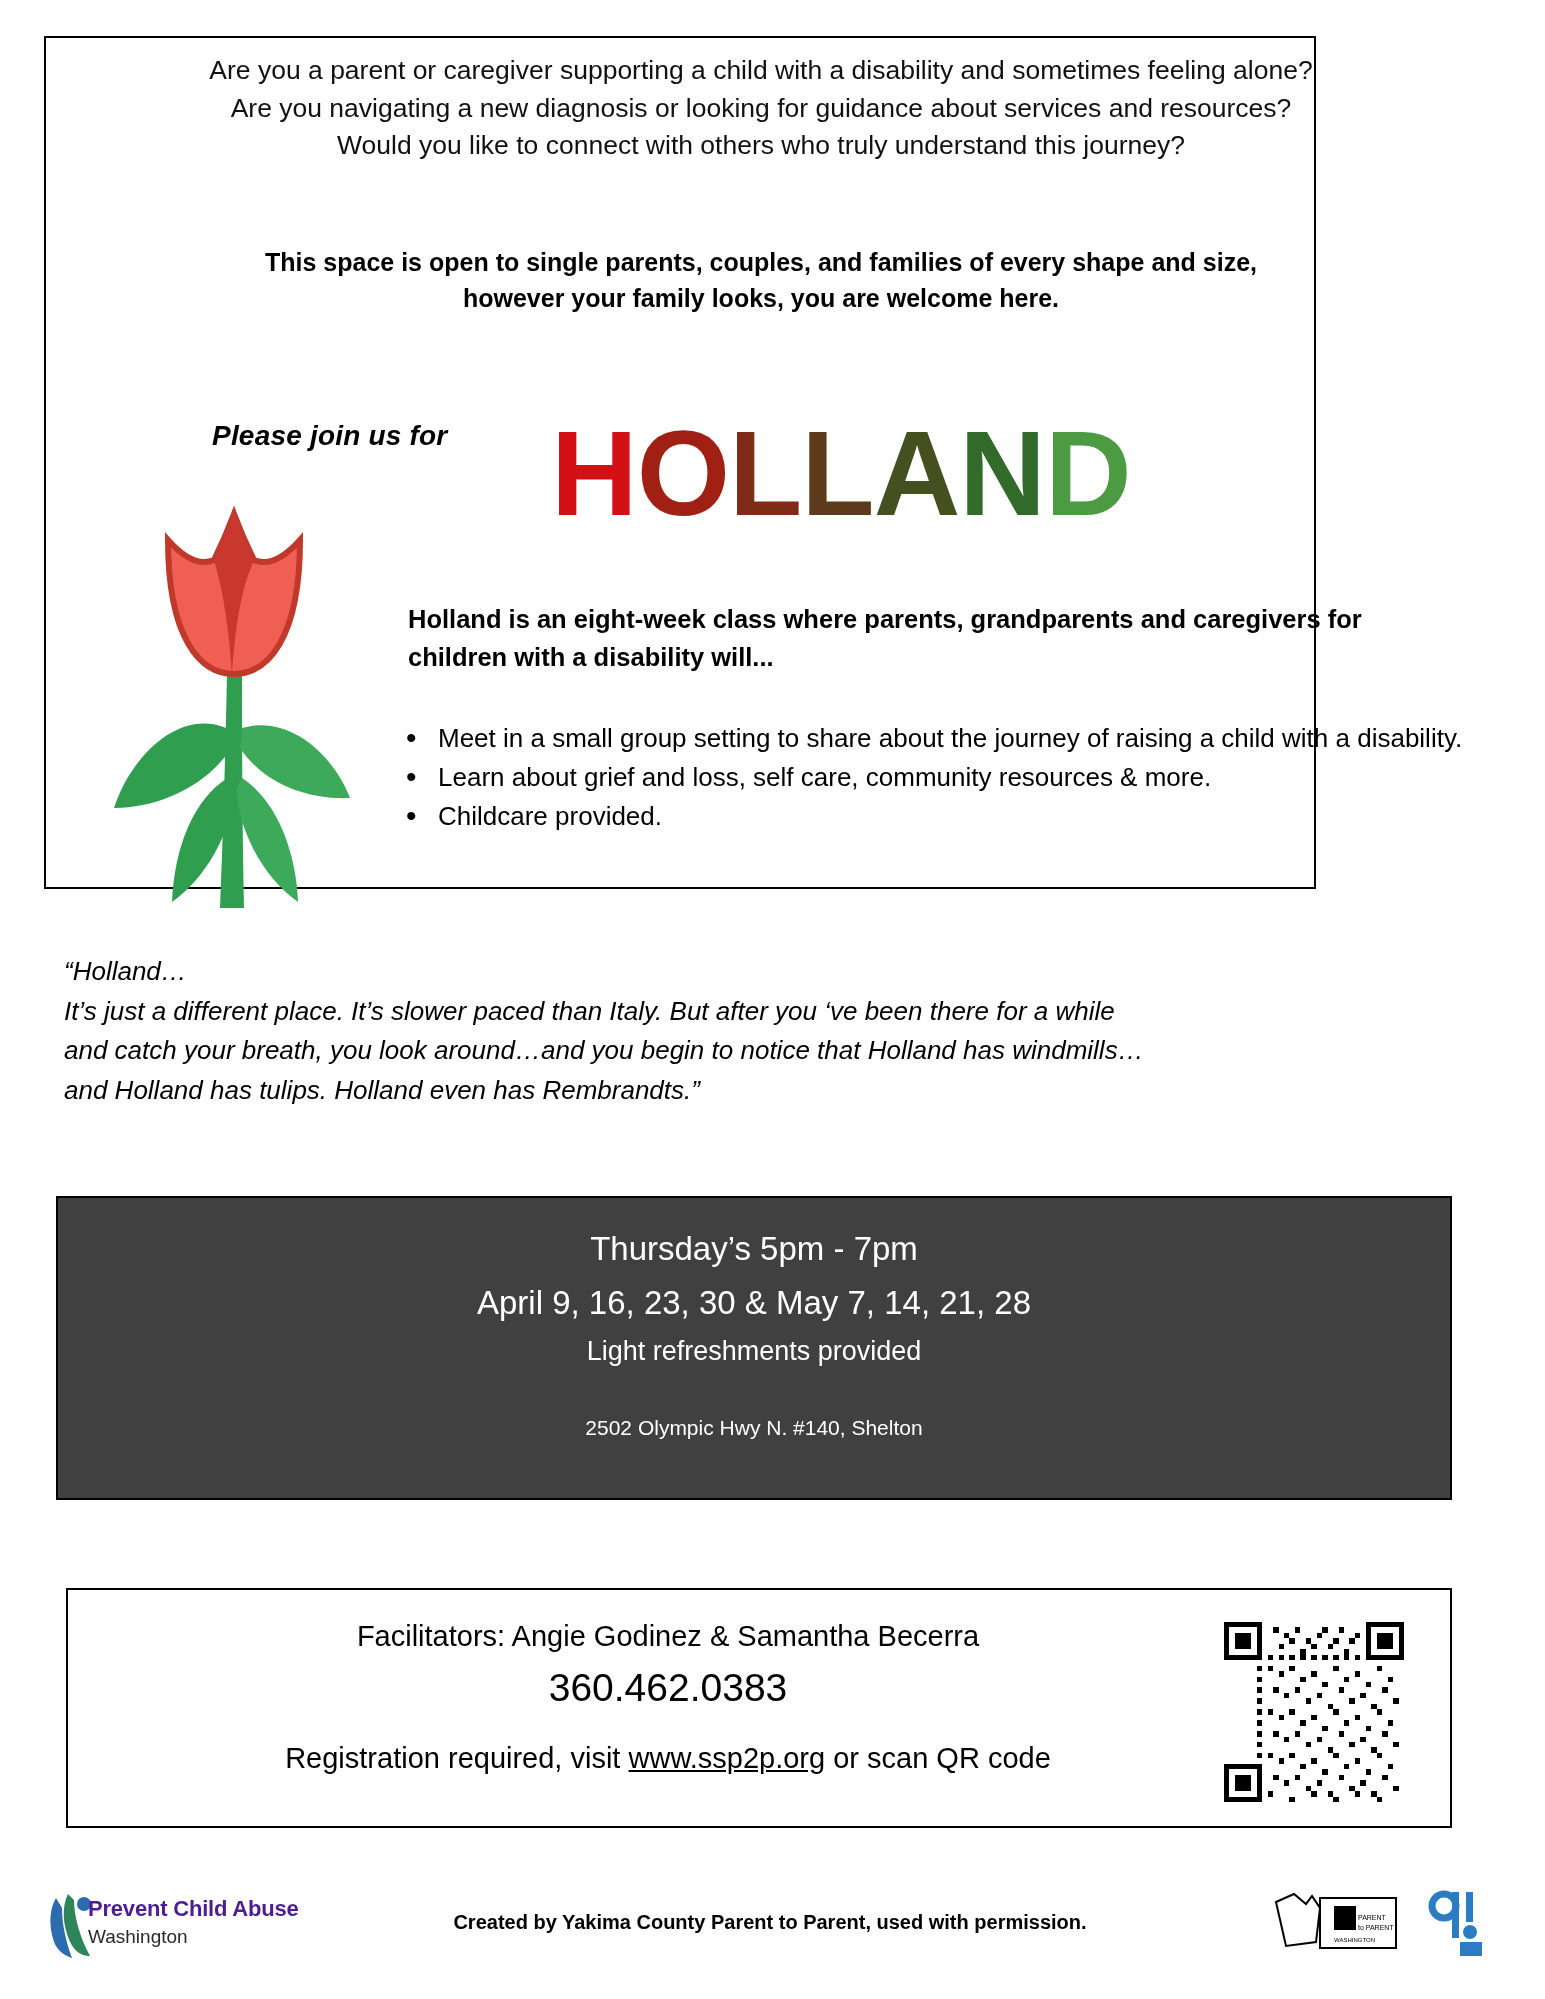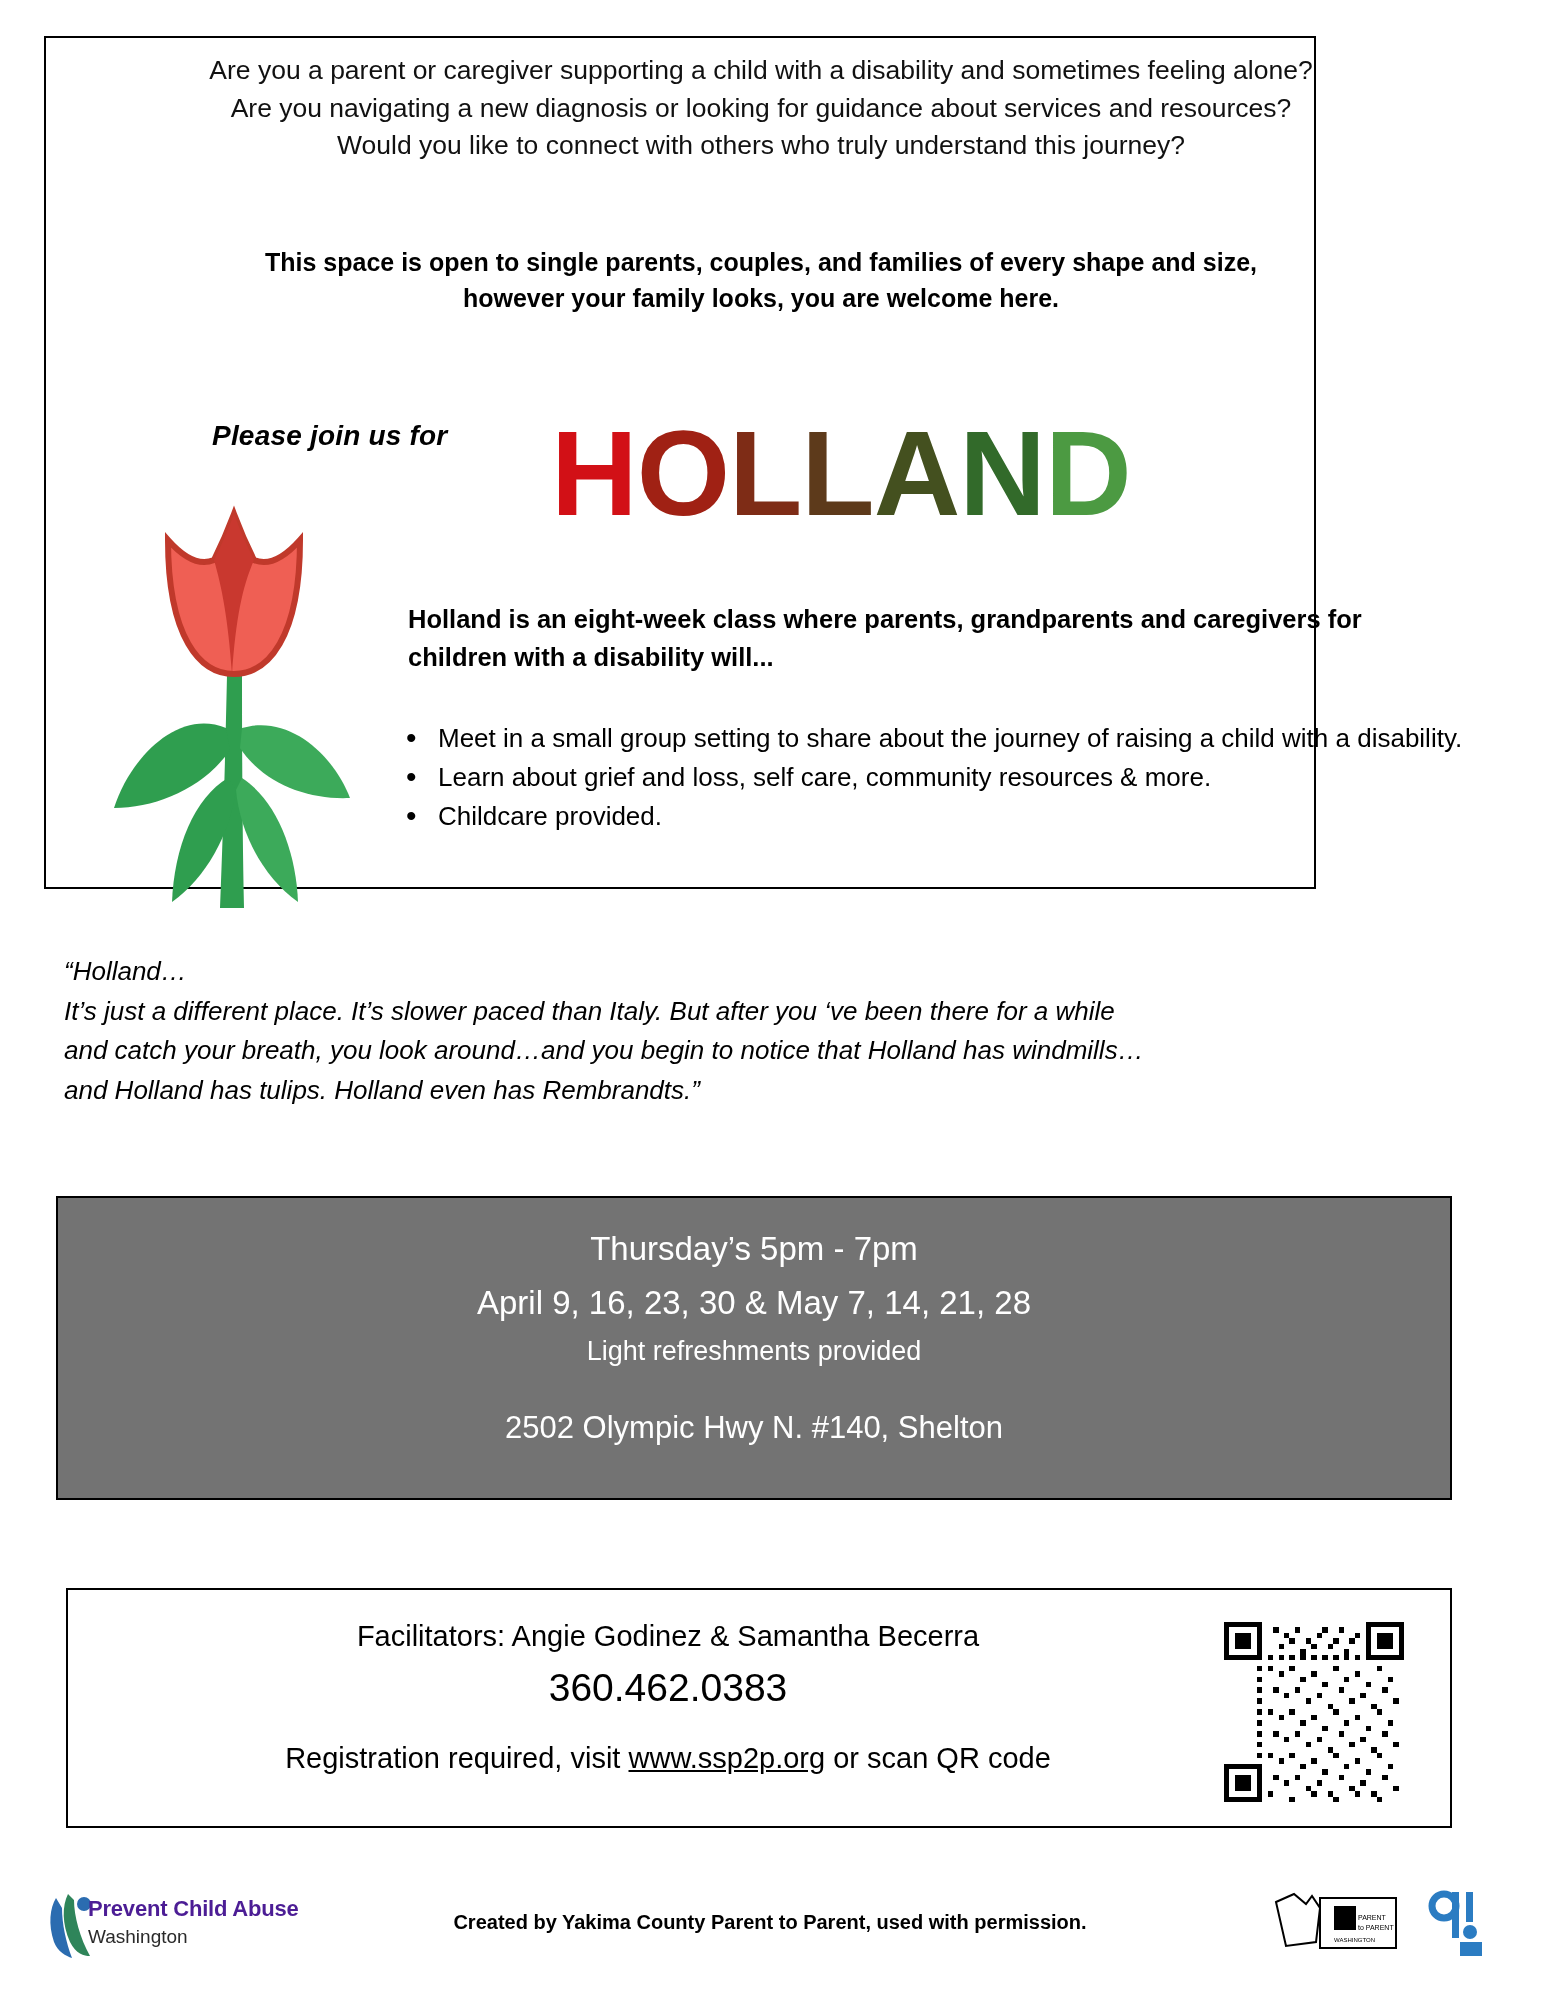--- a/index.html
+++ b/index.html
@@ -132,21 +132,21 @@
     line-height: 1.52;
   }
 
   
   .red-box {
     position: absolute;
     left: 56px;
     top: 1196px;
     width: 1396px;
     height: 304px;
-    background: #737373;
+    background: #404040;
     border: 2px solid #000000;
     box-sizing: border-box;
     color: #ffffff;
     text-align: center;
   }
   .red-line-1 {
     position: absolute;
     left: 0; right: 0;
     top: 32px;
     font-size: 33px;
@@ -159,22 +159,22 @@
   }
   .red-line-3 {
     position: absolute;
     left: 0; right: 0;
     top: 138px;
     font-size: 27px;
   }
   .red-line-4 {
     position: absolute;
     left: 0; right: 0;
-    top: 212px;
-    font-size: 31px;
+    top: 218px;
+    font-size: 21px;
   }
 
   
   .contact-box {
     position: absolute;
     left: 66px;
     top: 1588px;
     width: 1386px;
     height: 240px;
     border: 2px solid #000000;

